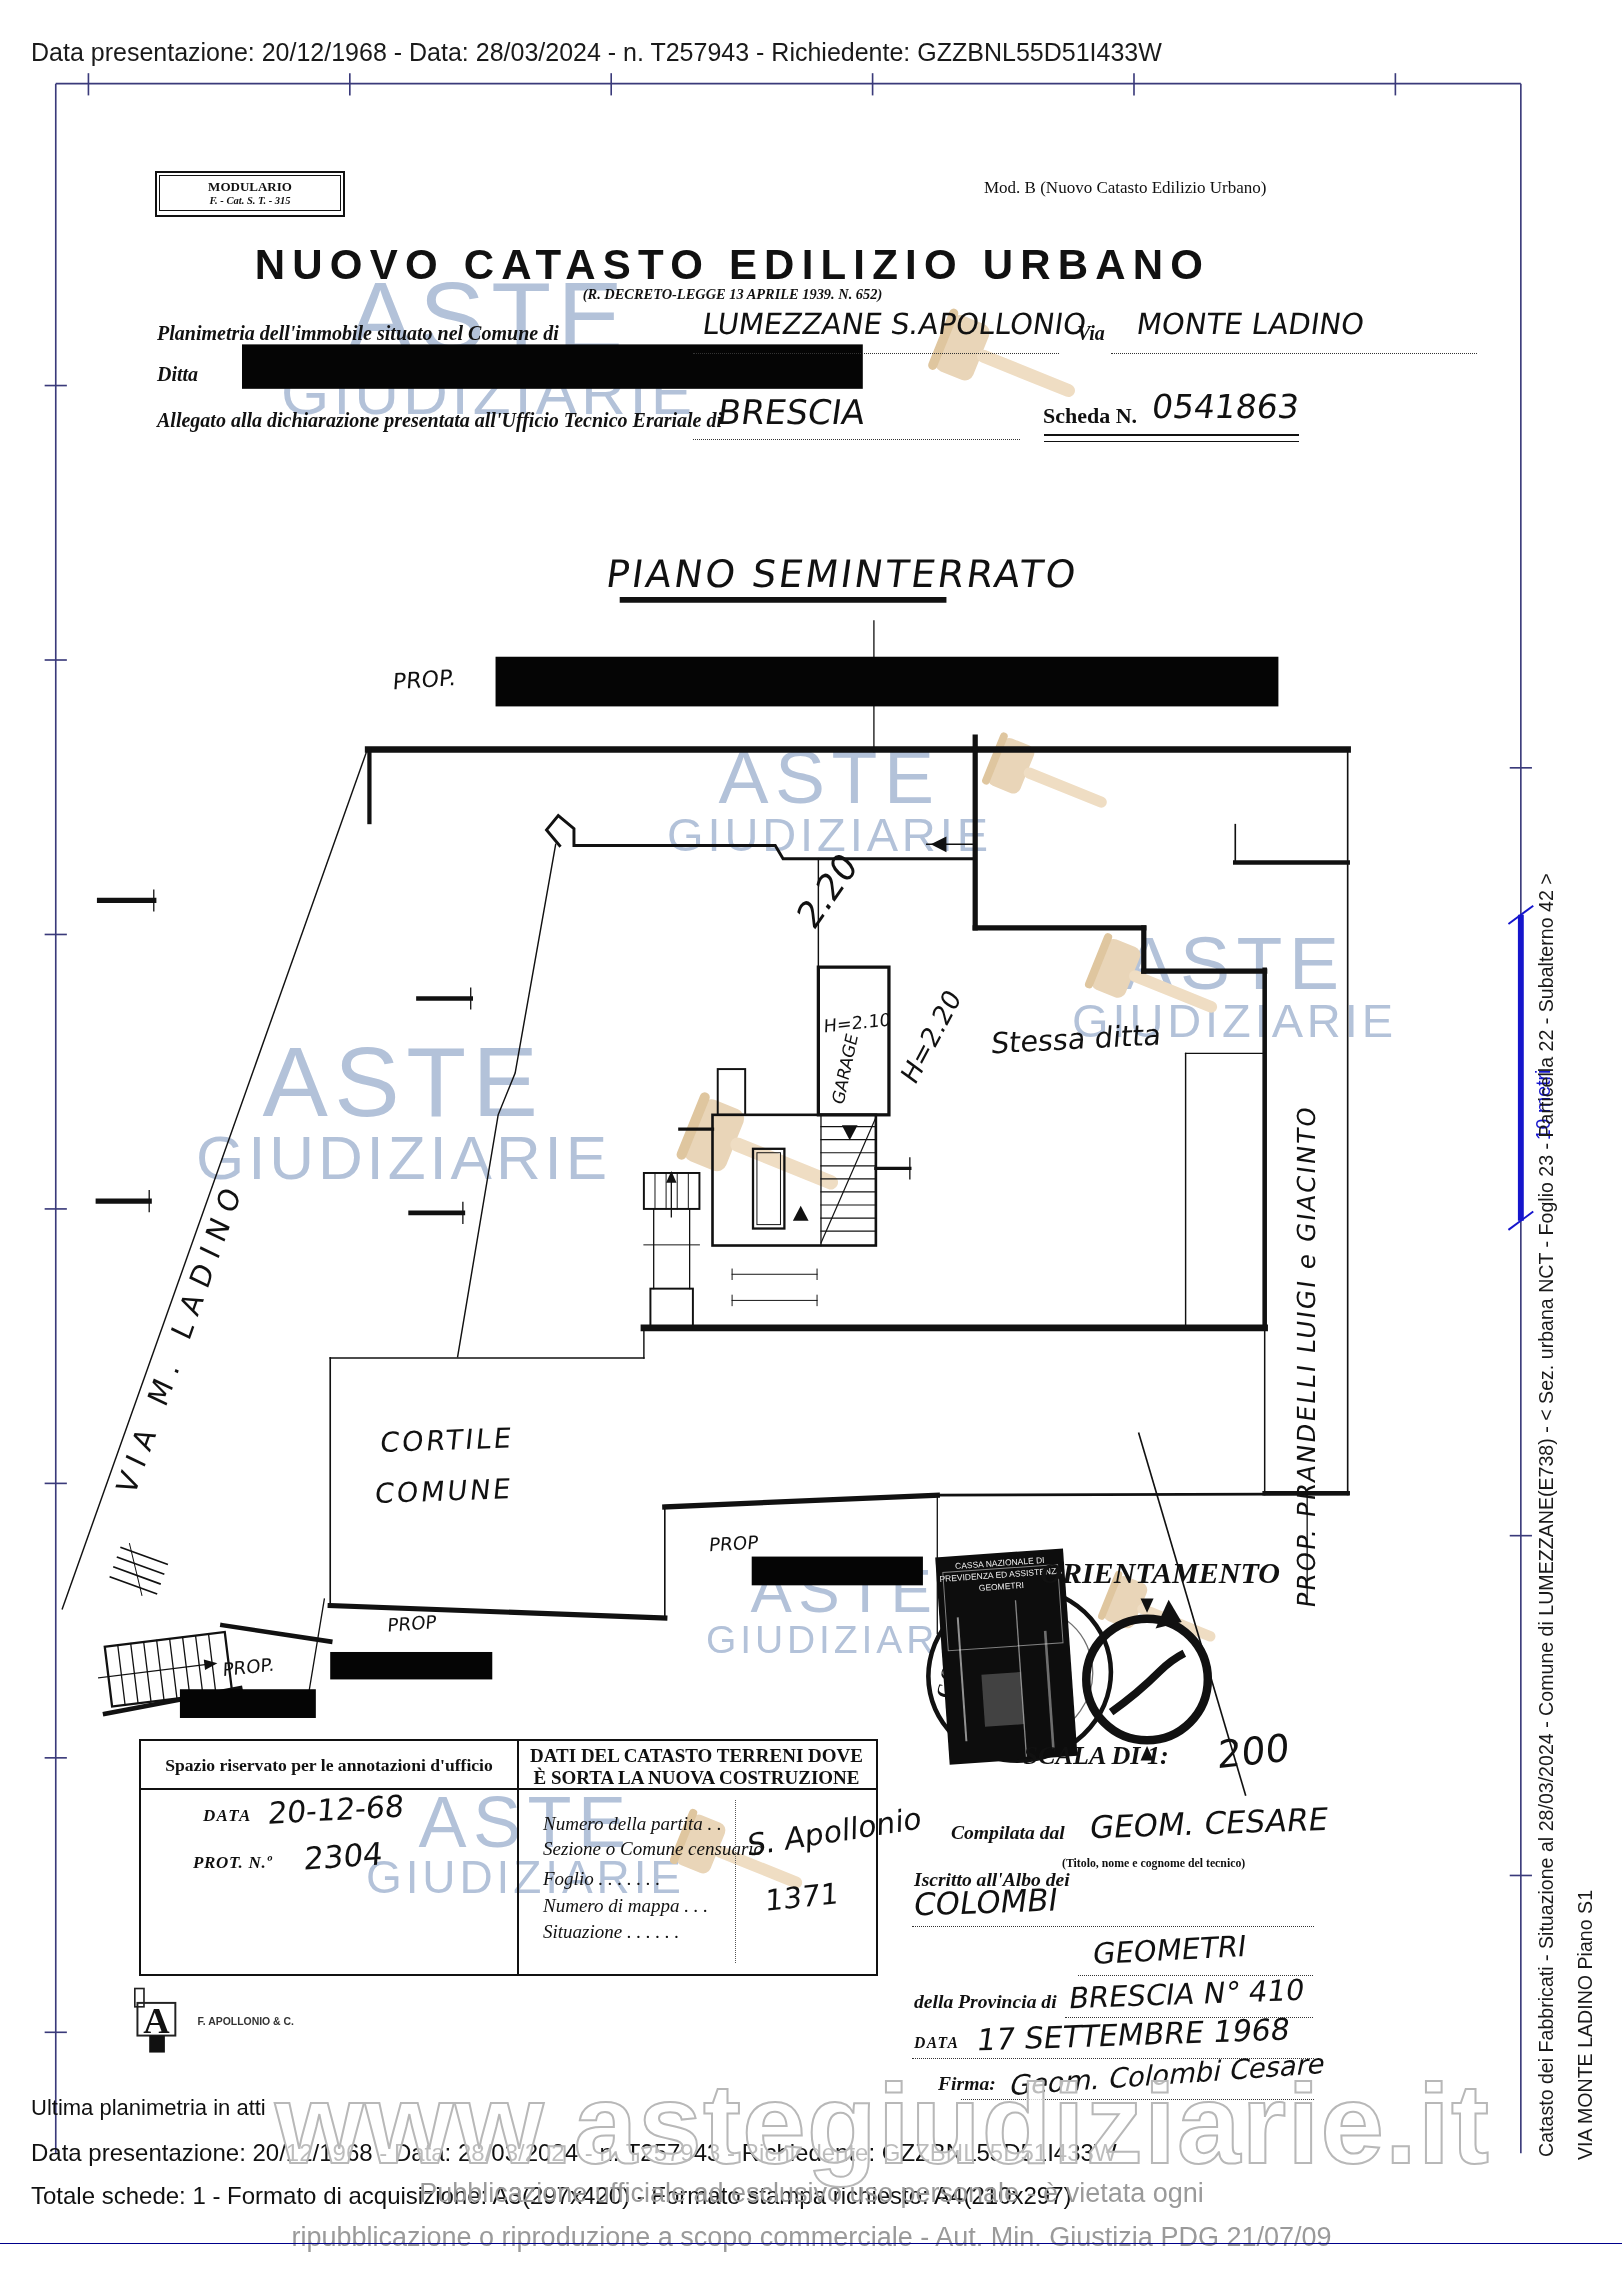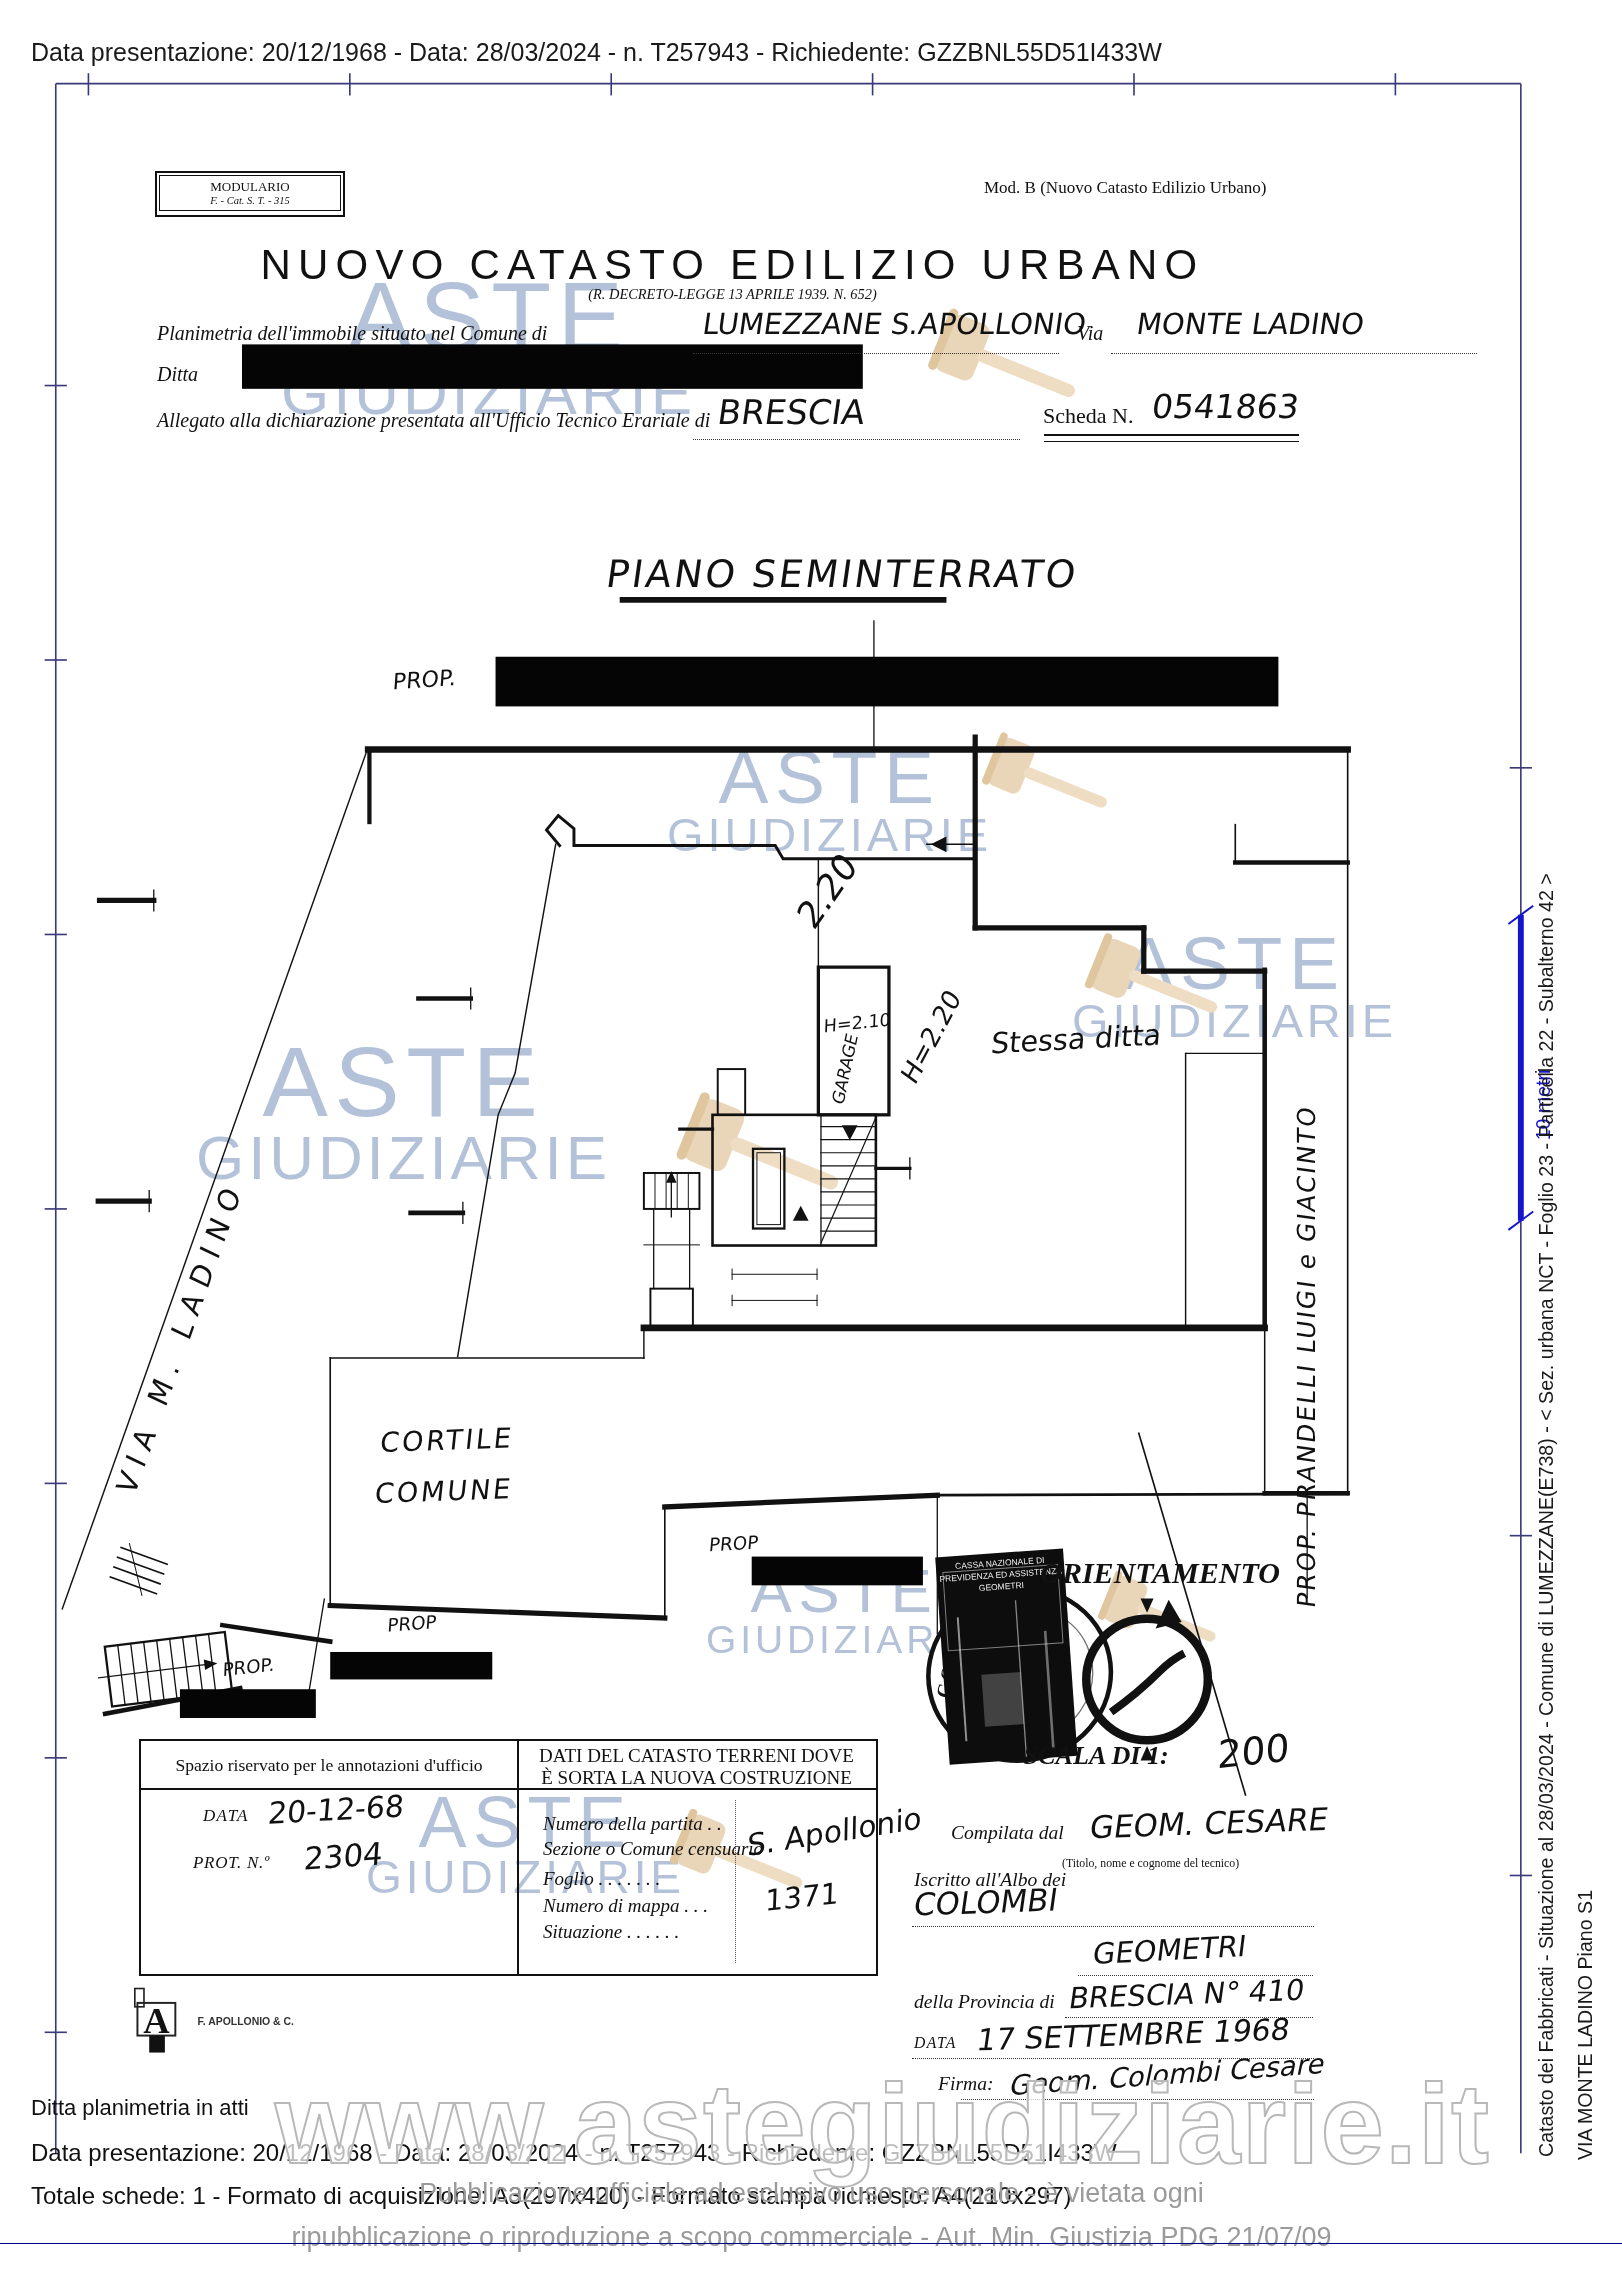--- a/index.html
+++ b/index.html
@@ -2,21 +2,21 @@
 <html style="font-size:10.5px"><head>
 <meta charset="utf-8">
 <style>
   html,body{margin:0;padding:0;background:#ffffff;}
   .page{position:relative;width:1623px;height:2295px;background:#ffffff;overflow:hidden;
         font-family:"Liberation Sans",sans-serif;color:#111;}
   .abs{position:absolute;}
   .sans{font-family:"Liberation Sans",sans-serif;}
   .serif{font-family:"Liberation Serif",serif;}
   .it{font-style:italic;}
-  .b{font-weight:normal;}
+  .b{font-weight:bold;}
   .hand{font-family:"DejaVu Sans",sans-serif;display:inline-block;transform:skewX(-8deg);white-space:nowrap;}
   .wm{position:absolute;z-index:1;color:#adbdd6;font-family:"Liberation Sans",sans-serif;
       text-align:center;line-height:.95;opacity:.92;white-space:nowrap;}
   .wm .a{letter-spacing:6.5px;}
   .wm .g{letter-spacing:3.9px;}
   .plansvg{position:absolute;left:0;top:0;z-index:2;}
   .txt{z-index:3;white-space:nowrap;}
   .dot{position:absolute;z-index:3;border-top:1.3px dotted #333;height:0;}
   .sol{position:absolute;z-index:3;border-top:2px solid #111;height:0;}
   .vtext{position:absolute;z-index:3;writing-mode:vertical-rl;transform:rotate(180deg);
@@ -355,21 +355,21 @@
   <div class="abs txt hand" style="left:977px;top:2017px;font-size:30px;transform:rotate(-2deg) skewX(-10deg);">17 SETTEMBRE 1968</div>
   <div class="dot" style="left:912px;top:2058px;width:402px;"></div>
   <div class="abs txt serif it b" style="left:914px;top:2073px;font-size:19.6px;margin-left:24px;">Firma:</div>
   <div class="abs txt hand" style="left:1010px;top:2058px;font-size:27.5px;transform:rotate(-4deg) skewX(-16deg);">Geom. Colombi Cesare</div>
   <div class="dot" style="left:961px;top:2099px;width:353px;"></div>
 
   <div class="vtext" style="left:1535px;top:745px;height:1412px;font-size:19.6px;">Catasto dei Fabbricati - Situazione al 28/03/2024 - Comune di LUMEZZANE(E738) - &lt; Sez. urbana NCT - Foglio 23 - Particella 22 - Subalterno 42 &gt;</div>
   <div class="vtext" style="left:1574px;top:1804px;height:356px;font-size:19.6px;">VIA MONTE LADINO Piano S1</div>
 
   <div class="bigwm" style="left:235px;top:2058px;font-size:114px;margin-left:40px;">www.astegiudiziarie.it</div>
-  <div class="abs txt sans" style="left:31px;top:2095px;font-size:22px;">Ditta planimetria in atti</div>
+  <div class="abs txt sans" style="left:31px;top:2095px;font-size:22px;">Ultima planimetria in atti</div>
   <div class="abs txt sans" style="left:31px;top:2139px;font-size:24px;">Data presentazione: 20/12/1968 - Data: 28/03/2024 - n. T257943 - Richiedente: GZZBNL55D51I433W</div>
   <div class="abs txt sans" style="left:31px;top:2182px;font-size:24px;">Totale schede: 1 - Formato di acquisizione: A3(297x420) - Formato stampa richiesto: A4(210x297)</div>
   <div class="abs txt sans gray" style="left:0;top:2178px;width:1623px;text-align:center;font-size:27px;z-index:5;">Pubblicazione ufficiale ad esclusivo uso personale - è vietata ogni</div>
   <div class="abs txt sans gray" style="left:0;top:2222px;width:1623px;text-align:center;font-size:27px;z-index:5;">ripubblicazione o riproduzione a scopo commerciale - Aut. Min. Giustizia PDG 21/07/09</div>
   <div class="abs" style="left:0;top:2243px;width:1623px;border-top:1.6px solid #00008b;z-index:5;"></div>
 
 </div>
 
 
 </body></html>

